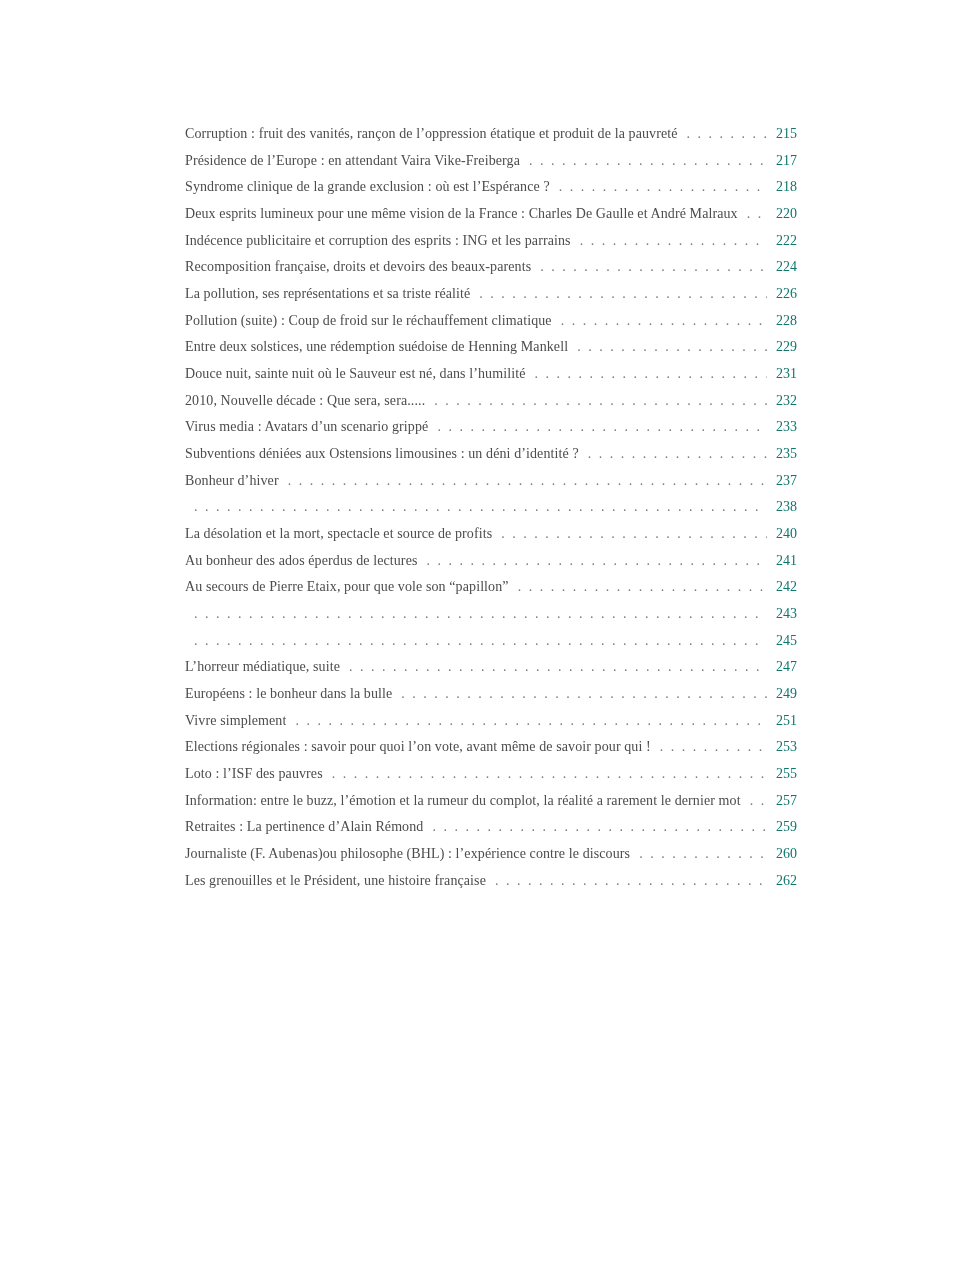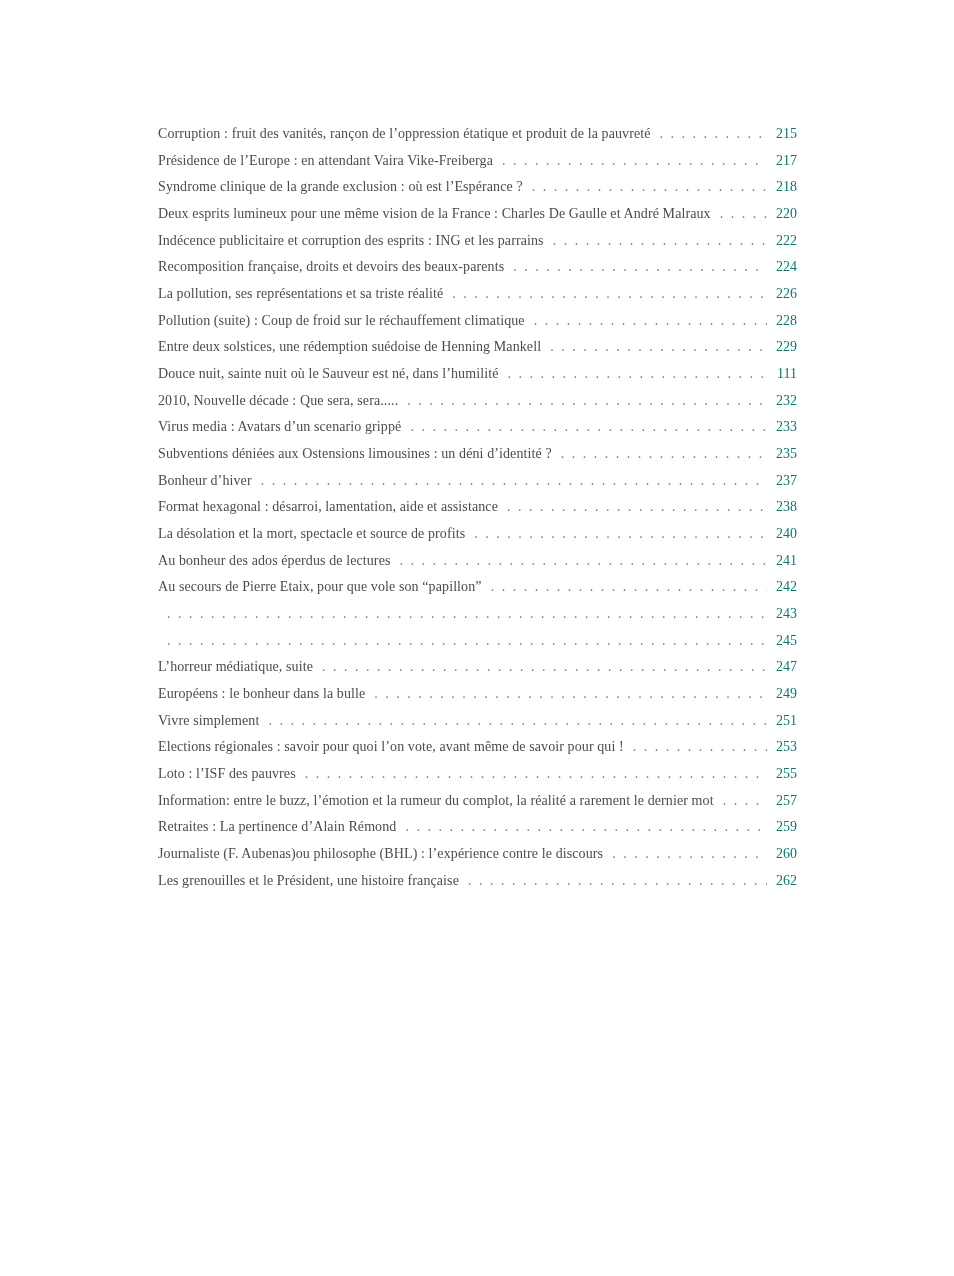--- a/index.html
+++ b/index.html
@@ -28,20 +28,21 @@
     top: 121px;
     color: #4c4c4c;
     font-size: 14px;
   }
   .toc-row {
     display: flex;
     align-items: flex-start;
     height: 26.68px;
     line-height: 26.68px;
     white-space: nowrap;
+    margin-left: 27px;
   }
   .toc-title {
     flex: 0 0 auto;
     max-width: 92%;
     overflow: hidden;
     letter-spacing: 0.1px;
   }
   .toc-leader {
     flex: 1 1 auto;
     min-width: 0;
@@ -112,21 +113,21 @@
 
   <div class="toc-row">
     <span class="toc-title">Entre deux solstices, une rédemption suédoise de Henning Mankell</span>
     <span class="toc-leader" aria-hidden="true">. . . . . . . . . . . . . . . . . . . . . . . . . . . . . . . . . . . . . . . . . . . . . . . . . . . . . . . . . . . . . . . . . . . . . . . . . . . . . . . . . . . . . . . . . . . . . . . . . . . . . . . . . . . . . . . . . . . . . . . . </span>
     <span class="toc-page">229</span>
   </div>
 
   <div class="toc-row">
     <span class="toc-title">Douce nuit, sainte nuit où le Sauveur est né, dans l’humilité</span>
     <span class="toc-leader" aria-hidden="true">. . . . . . . . . . . . . . . . . . . . . . . . . . . . . . . . . . . . . . . . . . . . . . . . . . . . . . . . . . . . . . . . . . . . . . . . . . . . . . . . . . . . . . . . . . . . . . . . . . . . . . . . . . . . . . . . . . . . . . . . </span>
-    <span class="toc-page">111</span>
+    <span class="toc-page">231</span>
   </div>
 
   <div class="toc-row">
     <span class="toc-title">2010, Nouvelle décade : Que sera, sera.....</span>
     <span class="toc-leader" aria-hidden="true">. . . . . . . . . . . . . . . . . . . . . . . . . . . . . . . . . . . . . . . . . . . . . . . . . . . . . . . . . . . . . . . . . . . . . . . . . . . . . . . . . . . . . . . . . . . . . . . . . . . . . . . . . . . . . . . . . . . . . . . . </span>
     <span class="toc-page">232</span>
   </div>
 
   <div class="toc-row">
     <span class="toc-title">Virus media : Avatars d’un scenario grippé</span>
@@ -140,21 +141,20 @@
     <span class="toc-page">235</span>
   </div>
 
   <div class="toc-row">
     <span class="toc-title">Bonheur d’hiver</span>
     <span class="toc-leader" aria-hidden="true">. . . . . . . . . . . . . . . . . . . . . . . . . . . . . . . . . . . . . . . . . . . . . . . . . . . . . . . . . . . . . . . . . . . . . . . . . . . . . . . . . . . . . . . . . . . . . . . . . . . . . . . . . . . . . . . . . . . . . . . . </span>
     <span class="toc-page">237</span>
   </div>
 
   <div class="toc-row">
-    <span class="toc-title">Format hexagonal : désarroi, lamentation, aide et assistance</span>
     <span class="toc-leader" aria-hidden="true">. . . . . . . . . . . . . . . . . . . . . . . . . . . . . . . . . . . . . . . . . . . . . . . . . . . . . . . . . . . . . . . . . . . . . . . . . . . . . . . . . . . . . . . . . . . . . . . . . . . . . . . . . . . . . . . . . . . . . . . . </span>
     <span class="toc-page">238</span>
   </div>
 
   <div class="toc-row">
     <span class="toc-title">La désolation et la mort, spectacle et source de profits</span>
     <span class="toc-leader" aria-hidden="true">. . . . . . . . . . . . . . . . . . . . . . . . . . . . . . . . . . . . . . . . . . . . . . . . . . . . . . . . . . . . . . . . . . . . . . . . . . . . . . . . . . . . . . . . . . . . . . . . . . . . . . . . . . . . . . . . . . . . . . . . </span>
     <span class="toc-page">240</span>
   </div>
 

